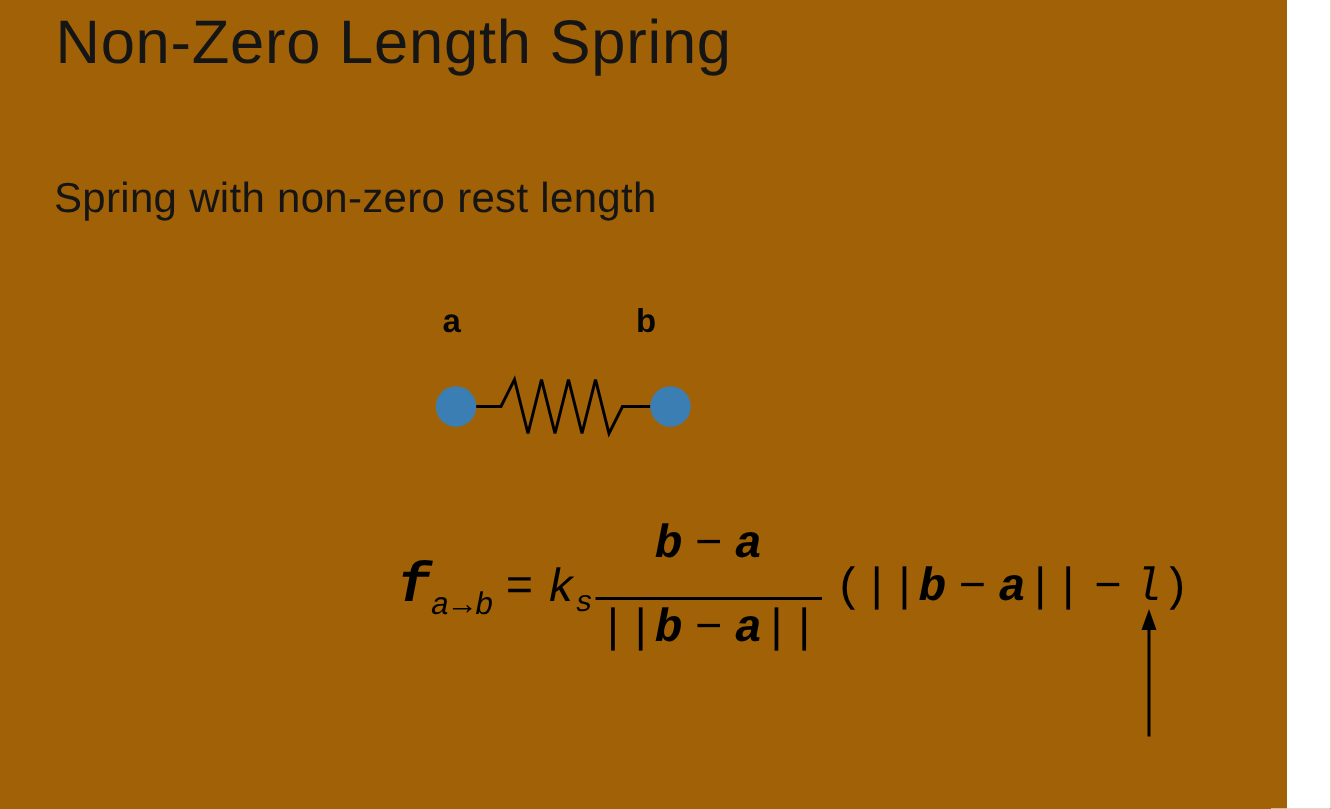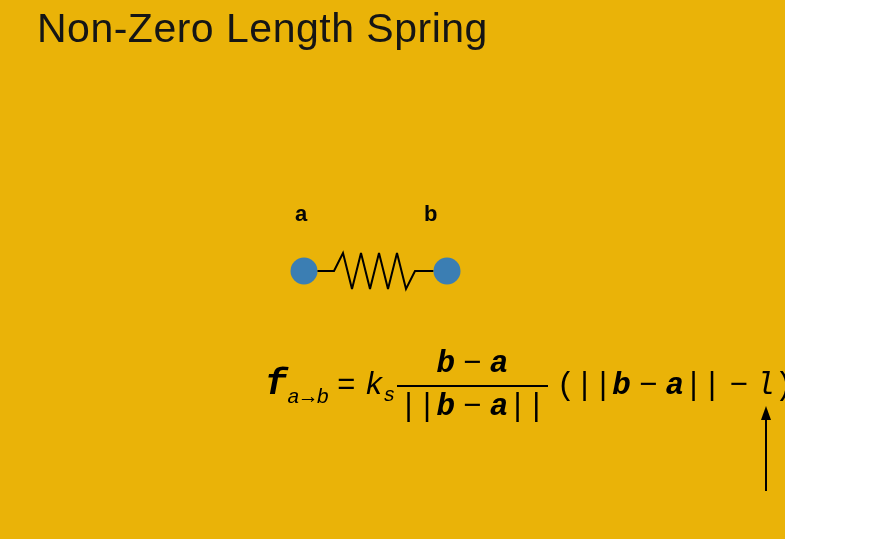--- a/index.html
+++ b/index.html
@@ -1,19 +1,19 @@
 <!DOCTYPE html>
 <html><head>
 <meta charset="utf-8">
 <style>
   * { margin:0; padding:0; box-sizing:border-box; }
   html,body { background:#ffffff; }
   .slide {
-    position:relative; width:785px; height:539px;
-    background:#eab308; overflow:hidden;
+    position:relative; width:858px; height:539px;
+    background:#a16207; overflow:hidden;
     font-family:"Liberation Sans", sans-serif; color:#141414;
   }
   .abs { position:absolute; }
 
   .title {
     left:37px; top:5px;
     font-size:41px; font-weight:300; letter-spacing:0.5px; color:#151515;
     white-space:nowrap;
   }
   .subtitle {
@@ -39,33 +39,34 @@
   .s-sub  { font-size:20px; font-style:italic; vertical-align:-7px; }
   .it { font-style:italic; }
   .bi { font-style:italic; font-weight:700; }
   .up { font-style:normal; }
   .op { margin:0 8px; font-style:normal; }
   .eq { margin-left:6px; margin-right:9px; font-style:normal; }
   .frac {
     display:inline-block; vertical-align:middle; text-align:center;
     margin:0 9px 0 2px;
   }
-  .frac .num { display:block; padding:0 12px 3px; border-bottom:2.5px solid #000; line-height:1.12; }
+  .frac .num { display:block; padding:0 12px 16px; border-bottom:2.5px solid #000; line-height:1.12; }
   .frac .den { display:block; padding:3px 2px 0; line-height:1.12; }
 
   .arrow-svg { left:753px; top:404px; }
   .rest-label { left:634px; top:497px; font-size:20px; font-weight:700; color:#060606; white-space:nowrap; }
 </style>
 </head>
 <body>
 
 <div class="slide">
 
   <div class="abs title">Non-Zero Length Spring</div>
 
+  <div class="abs subtitle">Spring with non-zero rest length</div>
 
   <div class="abs node-label label-a">a</div>
   <div class="abs node-label label-b">b</div>
 
   <svg class="abs spring-svg" width="178" height="48" viewBox="286 248 178 48">
     <circle cx="304" cy="271" r="13.5" fill="#3b7eb3"></circle>
     <polyline points="317.5,271 334,271 343,253 352,289 361,253 370,289 379,253 388,289 397,253 406,289 415,271 433.5,271" fill="none" stroke-width="2" stroke-linejoin="miter" stroke="#000000"></polyline>
     <circle cx="447" cy="271" r="13.5" fill="#3b7eb3"></circle>
   </svg>
 

